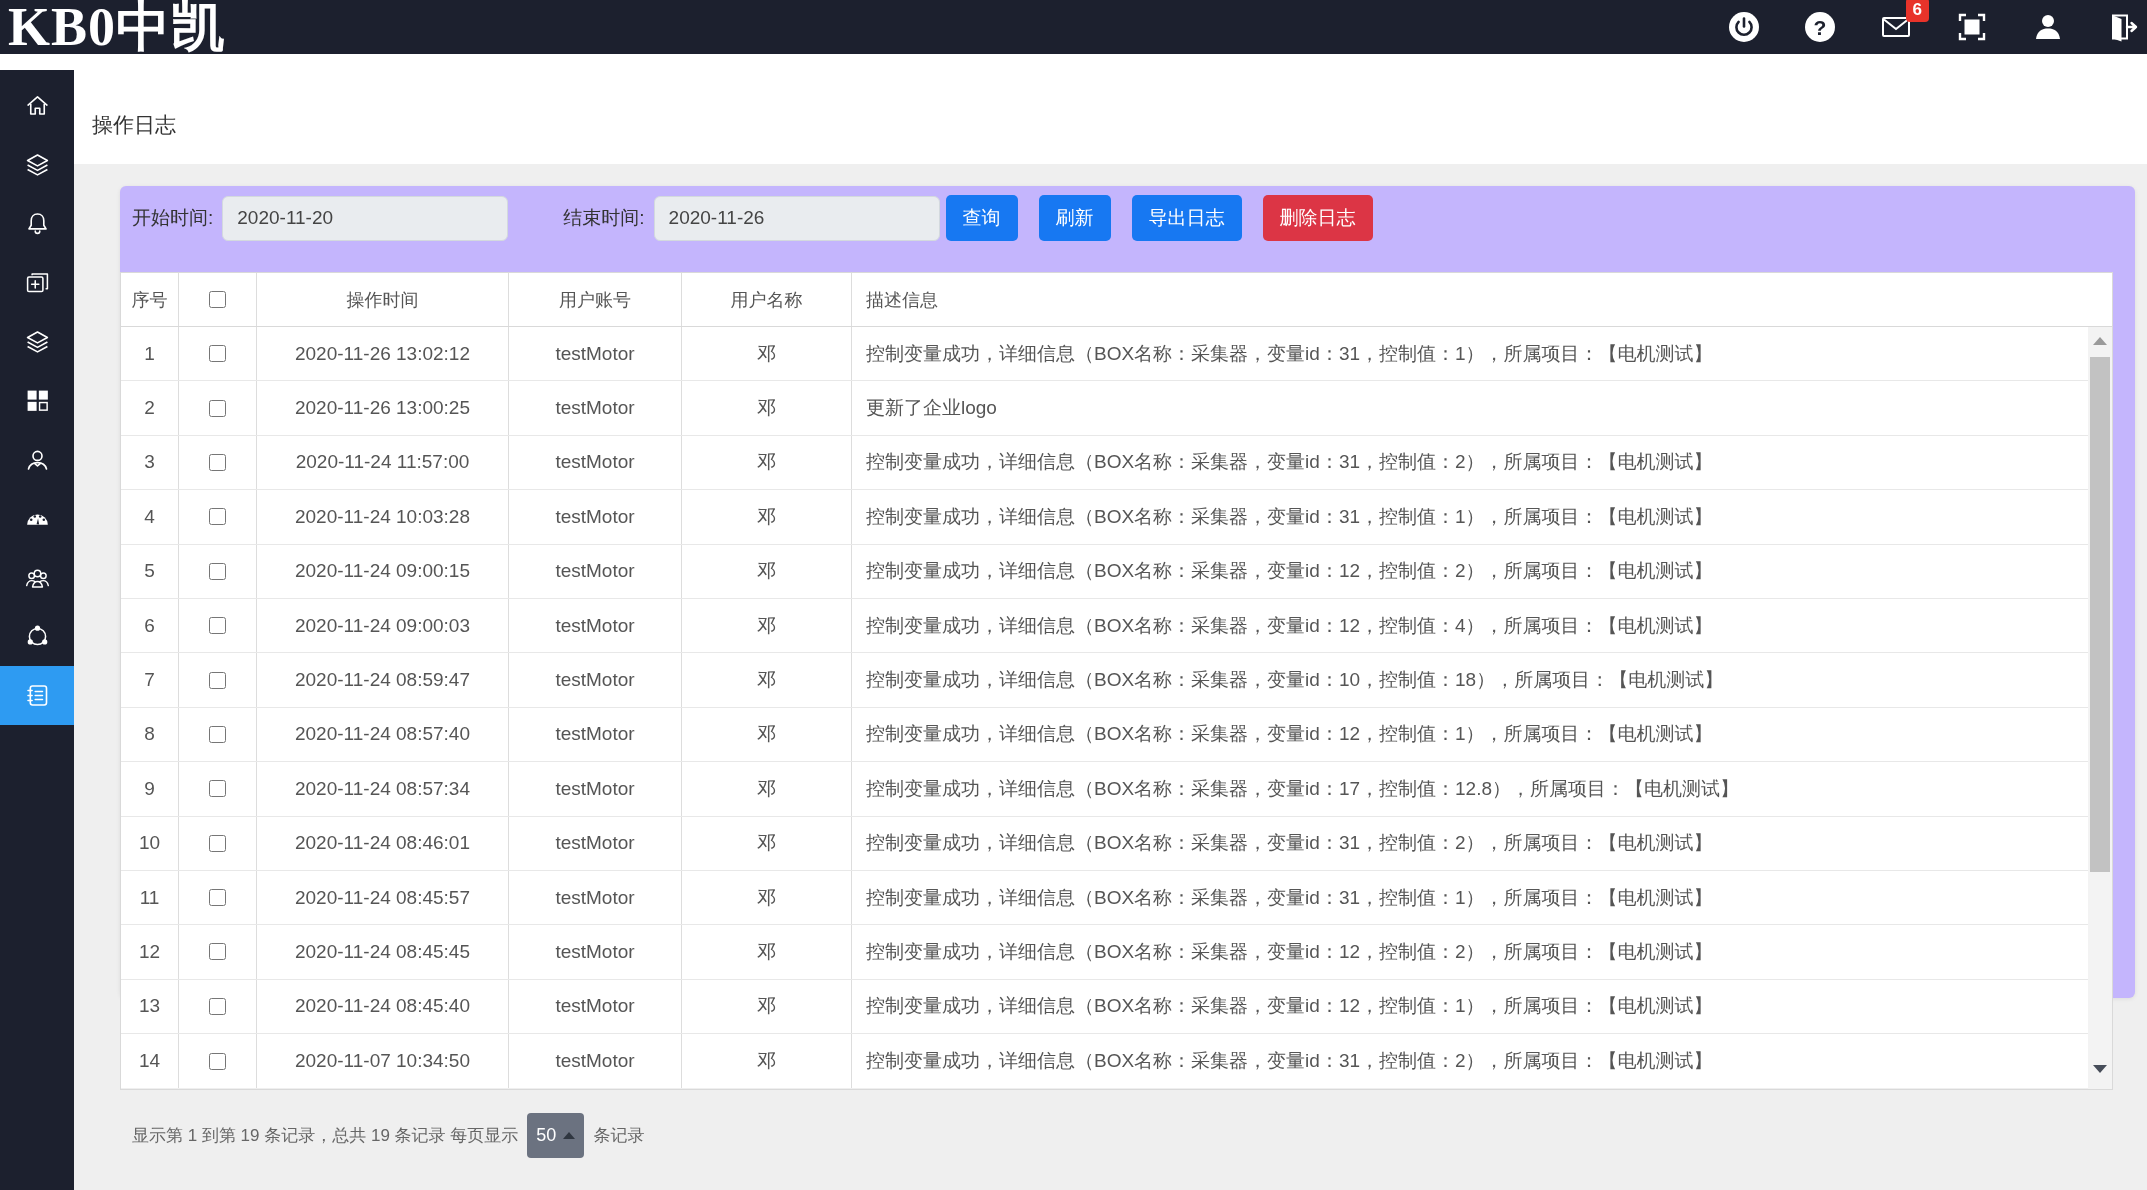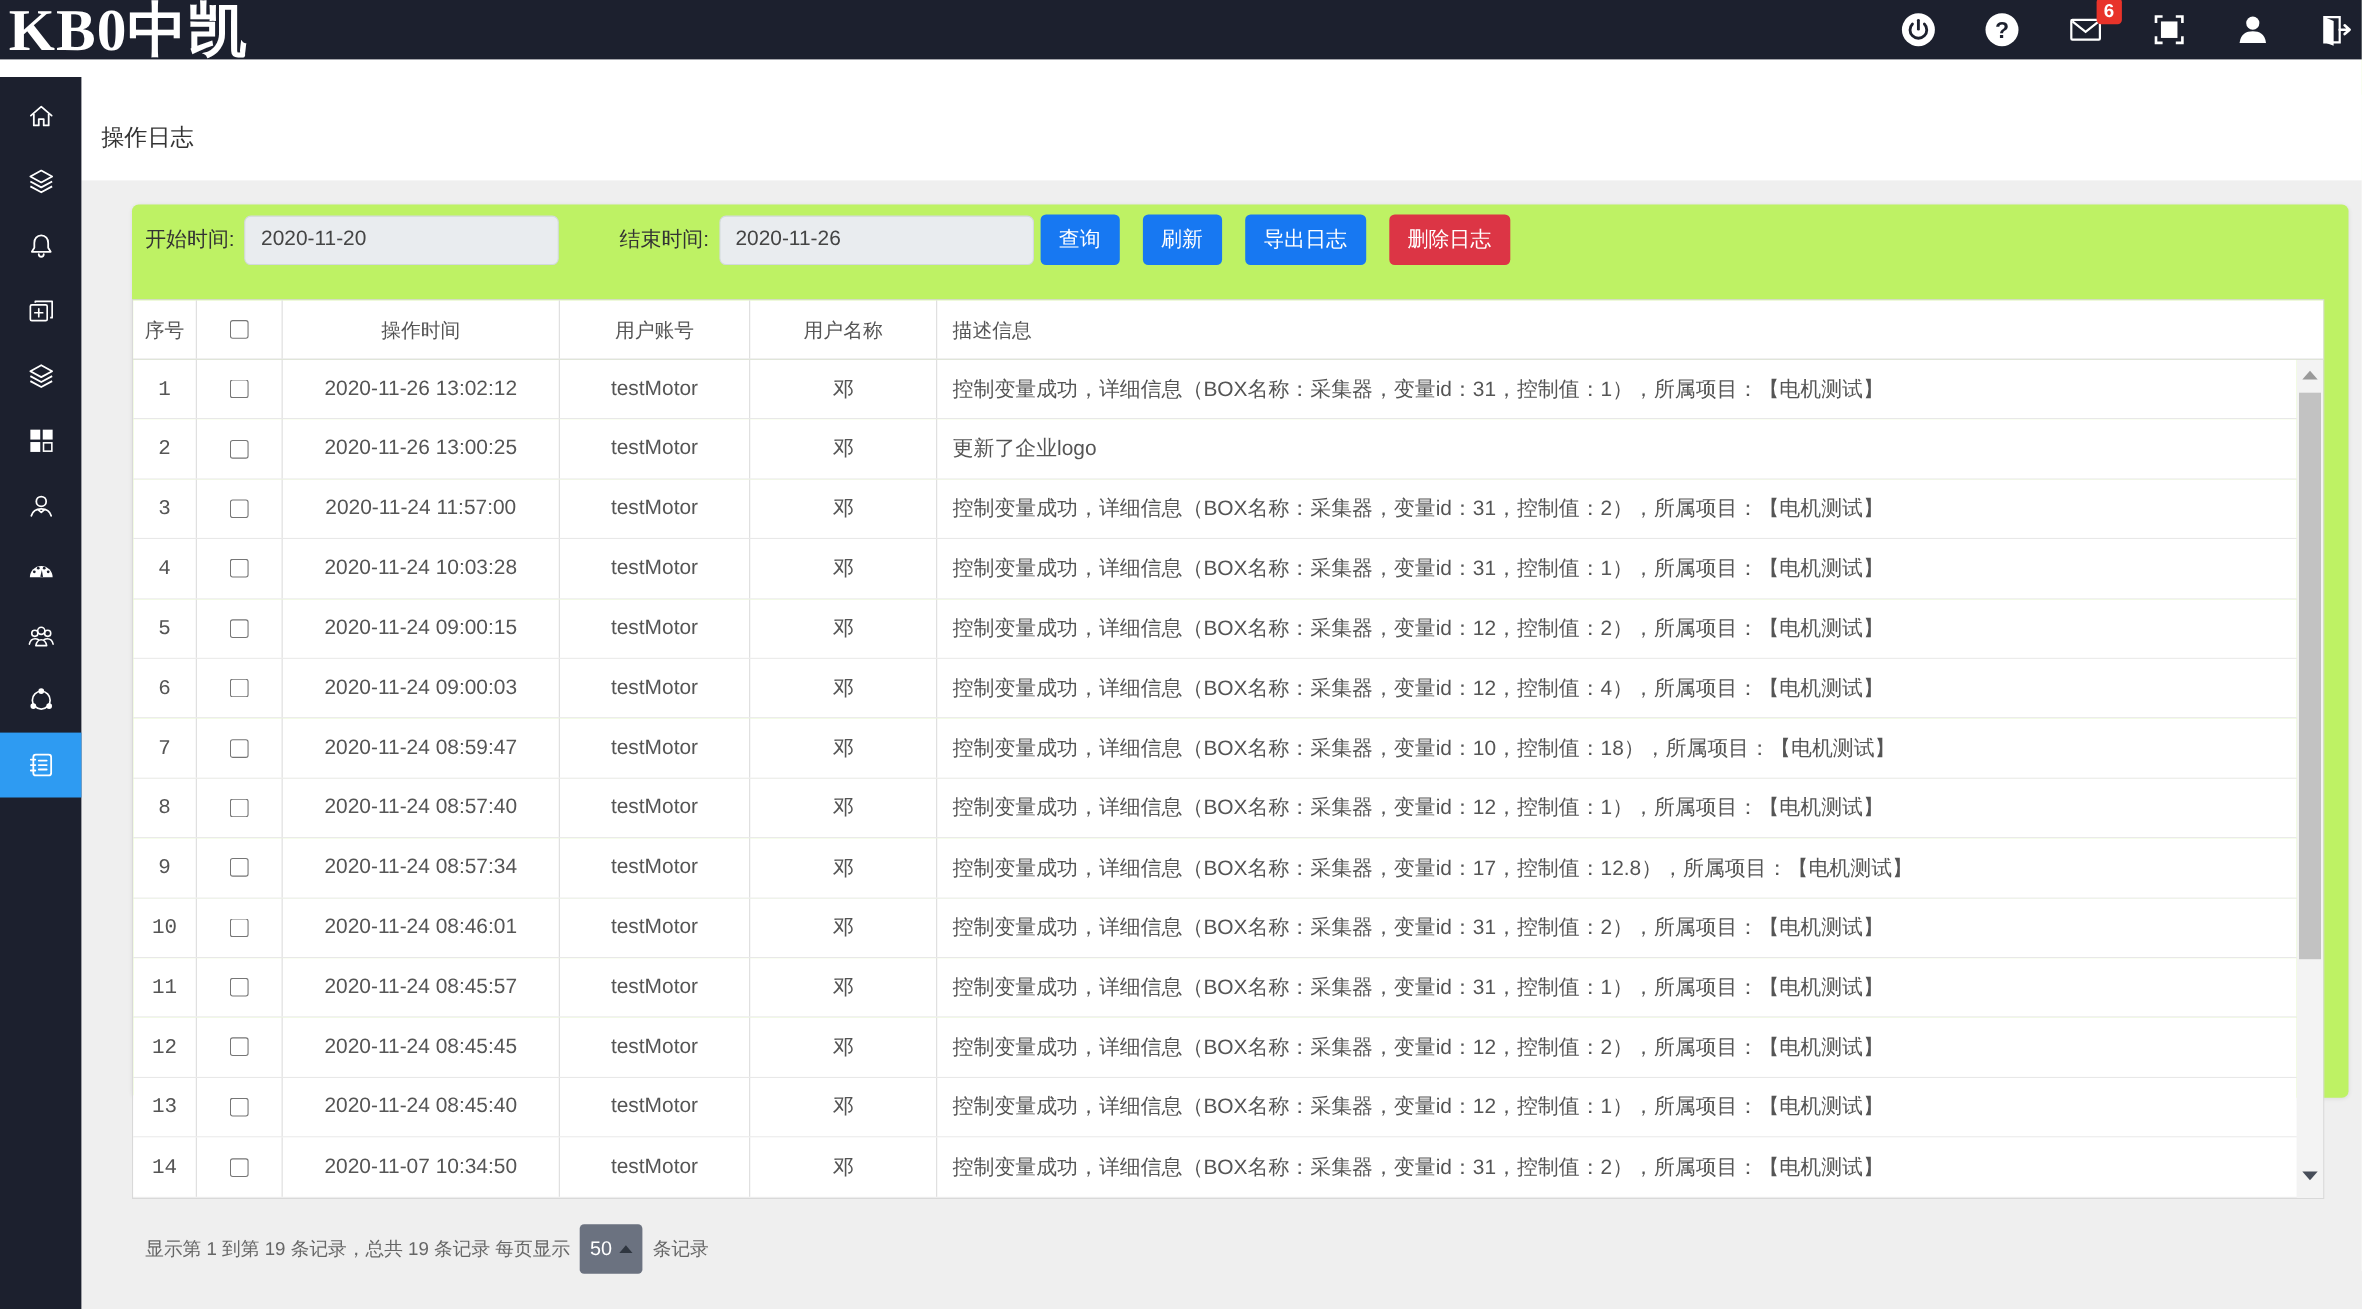--- a/index.html
+++ b/index.html
@@ -24,42 +24,42 @@
     justify-content: center; cursor: pointer; }
   .side-item svg { width: 27px; height: 27px; display: block; }
   .side-item.active { background: #2e9bf2; }
 
   
   .main { position: absolute; left: 74px; top: 86px; width: 2073px; height: 1120px; background: #fff; }
   .title-bar { height: 78px; display: flex; align-items: center; padding-left: 18px;
     font-size: 21px; color: #333; }
   .content-bg { position: absolute; top: 78px; left: 0; width: 2073px; height: 1090px; background: #efefef; }
   .panel { position: absolute; top: 22px; left: 46px; width: 2015px; height: 812px;
-    background: #bef264; border-radius: 6px; box-shadow: 0 1px 4px rgba(0,0,0,0.08); }
+    background: #c4b5fd; border-radius: 6px; box-shadow: 0 1px 4px rgba(0,0,0,0.08); }
 
   
   .filter-row { display: flex; align-items: center; height: 46px; margin: 9px 0 0 12px; }
   .f-label { font-size: 19px; color: #333; white-space: nowrap; }
   .f-input { width: 286px; height: 45px; background: #e9ecef; border: 1px solid #d3d9de;
     border-radius: 6px; font-size: 19px; color: #444; padding: 12px 14px; margin-left: 9px;
     font-family: inherit; }
   .f-label.second { margin-left: 55px; }
   .btn { height: 46px; border: none; border-radius: 5px; color: #fff; font-size: 19px;
     padding: 0 17px; margin-left: 21px; cursor: pointer; font-family: inherit; white-space: nowrap; }
   .btn.blue { background: #1778f2; }
   .btn.red { background: #dc3545; }
   .btn.query { margin-left: 6px; }
 
   
   .log-table { margin: 31px 22px 0 0; width: 1993px; border: 1px solid #d9d9d9; }
   .thead { height: 54px; display: flex; border-bottom: 1px solid #d9d9d9; background: #fff; }
   .th, .td { display: flex; align-items: center; justify-content: center;
     border-right: 1px solid #ddd; font-size: 18px; color: #555; overflow: hidden; white-space: nowrap; }
   .th:last-child, .td:last-child { border-right: none; }
-  .c-no   { width: 58px;  flex: 0 0 58px; font-family: Liberation Mono, monospace; }
+  .c-no   { width: 58px;  flex: 0 0 58px; }
   .c-cb   { width: 78px;  flex: 0 0 78px; }
   .c-time { width: 252px; flex: 0 0 252px; }
   .c-acct { width: 173px; flex: 0 0 173px; }
   .c-name { width: 170px; flex: 0 0 170px; }
   .c-desc { flex: 1 1 auto; justify-content: flex-start; padding-left: 14px; }
   .tbody { position: relative; height: 762px; overflow: hidden; }
   .rows-area { margin-right: 24px; }
   .trow { height: 54.4px; display: flex; border-bottom: 1px solid #e8e8e8; background: #fff; }
   .trow .td { font-size: 19px; color: #555; }
   .trow:last-child { border-bottom: none; }

